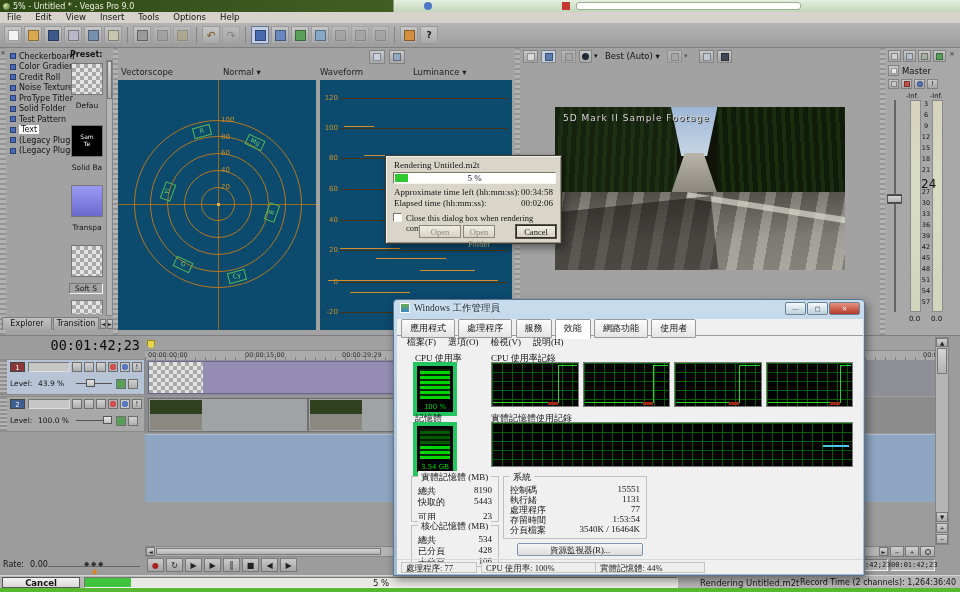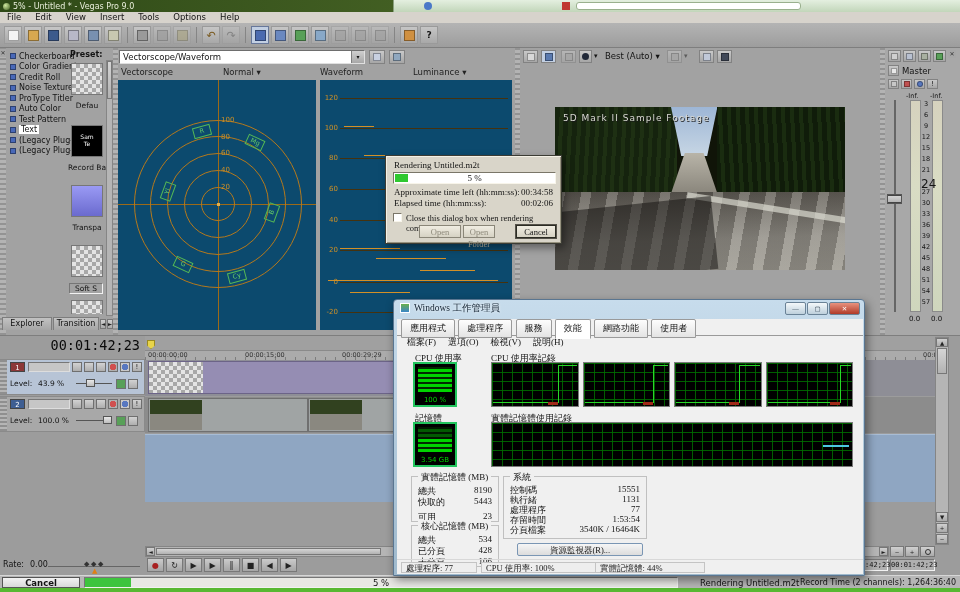--- a/index.html
+++ b/index.html
@@ -61,21 +61,21 @@
 #statusbar{position:absolute;left:0;top:575px;width:960px;height:13px;background:#b6b6b6;border-top:1px solid #d6d6d6;font-size:8.5px}
 .sunken{border:1px solid;border-color:#767676 #f2f2f2 #f2f2f2 #767676}
 
 #tm{position:absolute;left:393px;top:299px;width:472px;height:277px;background:linear-gradient(#c7dcec,#9fb9cc);border:1px solid #5a7691;border-radius:4px 4px 0 0;box-shadow:2px 4px 10px rgba(0,0,0,.45);z-index:40;font-family:"Liberation Serif","DejaVu Serif",serif}
 .tmwbtn{width:21px;height:13px;background:linear-gradient(#f4f8fa,#bed0dc);border:1px solid #6a8296;border-radius:2px;font-size:6.5px;text-align:center;line-height:12px;color:#234}
 .tmwbtn.close{width:31px;background:linear-gradient(#e8927e,#b03a28);color:#fff}
 #tmcontent{position:absolute;left:3px;top:19px;width:466px;height:255px;background:#f0f0f0}
 .tmtab{display:inline-block;padding:2px 8px;font-size:9px;background:linear-gradient(#fdfdfd,#e4e4e4);border:1px solid #9a9a9a;border-radius:2px 2px 0 0;margin-right:1px}
 .tmtab.active{background:#fff;border-bottom:1px solid #fff;padding-bottom:3px}
 .tmlabel{position:absolute;font-size:9px}
-.gauge{position:absolute;width:44px;height:45px;background:#000;border:2px solid #22c55e}
+.gauge{position:absolute;width:44px;height:54px;background:#000;border:4px solid #22c55e}
 .gauge .led{position:absolute;left:3px;right:3px;top:3px;bottom:13px}
 .gauge .val{position:absolute;left:0;right:0;bottom:1px;text-align:center;color:#00d400;font-size:7px;font-family:"DejaVu Sans",sans-serif}
 .tmgraph{position:relative;flex:1;background:#000;border:1px solid #7a7a7a;background-image:linear-gradient(rgba(0,110,0,.85) 1px,transparent 1px),linear-gradient(90deg,rgba(0,110,0,.85) 1px,transparent 1px);background-size:10px 9px}
 .tmgraph span{position:absolute}
 .tr-low{left:1px;bottom:3px;height:1px;background:#28d828}
 .tr-v{top:2px;bottom:3px;width:1px;background:#28d828}
 .tr-hi{right:1px;top:2px;height:1px;background:#28d828}
 .tr-red{bottom:1px;width:10px;height:3px;background:#a02818}
 .tr-cyan{right:3px;width:26px;bottom:45%;height:2px;background:#4ec8e0}
 .gbox{position:absolute;border:1px solid #c0c0c0;font-size:9px}
@@ -191,21 +191,21 @@
       <div class="genrow">
           <span class="genic"></span>
           <span>Noise Texture</span>
         </div>
       <div class="genrow">
           <span class="genic"></span>
           <span>ProType Titler</span>
         </div>
       <div class="genrow">
           <span class="genic"></span>
-          <span>Auto Color</span>
+          <span>Solid Folder</span>
         </div>
       <div class="genrow">
           <span class="genic"></span>
           <span>Test Pattern</span>
         </div>
       <div class="genrow">
           <span class="genic"></span>
           <span style="background:#fff;padding:0 2px">Text</span>
         </div>
       <div class="genrow">
@@ -218,42 +218,38 @@
         </div>
     </div>
     <div class="abs" style="left:68px;top:0;width:38px;height:280px">
       <div class="abs" style="left:2px;top:2px;font-size:8px;font-weight:bold">Preset:</div>
       <div class="thumb checker" style="top:15px"></div>
       <div class="pcap" style="top:53px">Defau</div>
       <div class="thumb" style="top:77px;background:#000;color:#fff;font-size:6px;text-align:center;padding-top:7px">
         <div>Sam</div>
         <div>Te</div>
       </div>
-      <div class="pcap" style="top:115px">Record Ba</div>
+      <div class="pcap" style="top:115px">Solid Ba</div>
       <div class="thumb" style="top:137px;background:linear-gradient(#9a9af4,#6a6ace)"></div>
       <div class="pcap" style="top:175px">Transpa</div>
       <div class="thumb checker" style="top:197px"></div>
       <div class="pcap sunken" style="top:235px;left:1px;width:34px">Soft S</div>
       <div class="thumb checker" style="top:252px;height:14px;border-bottom:none"></div>
     </div>
     <div class="sb" style="left:106px;top:12px;width:7px;height:256px">
       <div class="sthumb" style="left:0;top:0;width:5px;height:38px"></div>
     </div>
     <div class="tab" style="left:2px;top:269px;width:50px">Explorer</div>
     <div class="tab" style="left:53px;top:269px;width:46px">Transition</div>
     <div class="sbtn" style="left:100px;top:271px;width:6px;height:10px">◄</div>
     <div class="sbtn" style="left:107px;top:271px;width:6px;height:10px">►</div>
   </div>
 
   <div class="panel" style="left:113px;top:48px;width:402px;height:287px">
     <div class="gripv" style="width:5px"></div>
-    <div class="combo" style="left:6px;top:2px;width:246px;height:14px">
-      <span class="txt">Vectorscope/Waveform</span>
-      <span class="cbtn">▾</span>
-    </div>
     <div class="ibtn" style="left:256px;top:2px;width:16px;height:14px">
         <span class="ic" style="width:8px;height:8px;background:#c8d0e0"></span>
       </div>
     <div class="ibtn" style="left:276px;top:2px;width:16px;height:14px">
         <span class="ic" style="width:8px;height:8px;background:#90a8c0"></span>
       </div>
     <div class="abs" style="left:8px;top:19px;font-size:8.5px;color:#222">Vectorscope</div>
     <div class="abs" style="left:110px;top:19px;font-size:8.5px;color:#222"><span>Normal</span> <span>▾</span></div>
     <div class="abs" style="left:207px;top:19px;font-size:8.5px;color:#222">Waveform</div>
     <div class="abs" style="left:300px;top:19px;font-size:8.5px;color:#222"><span>Luminance</span> <span>▾</span></div>

